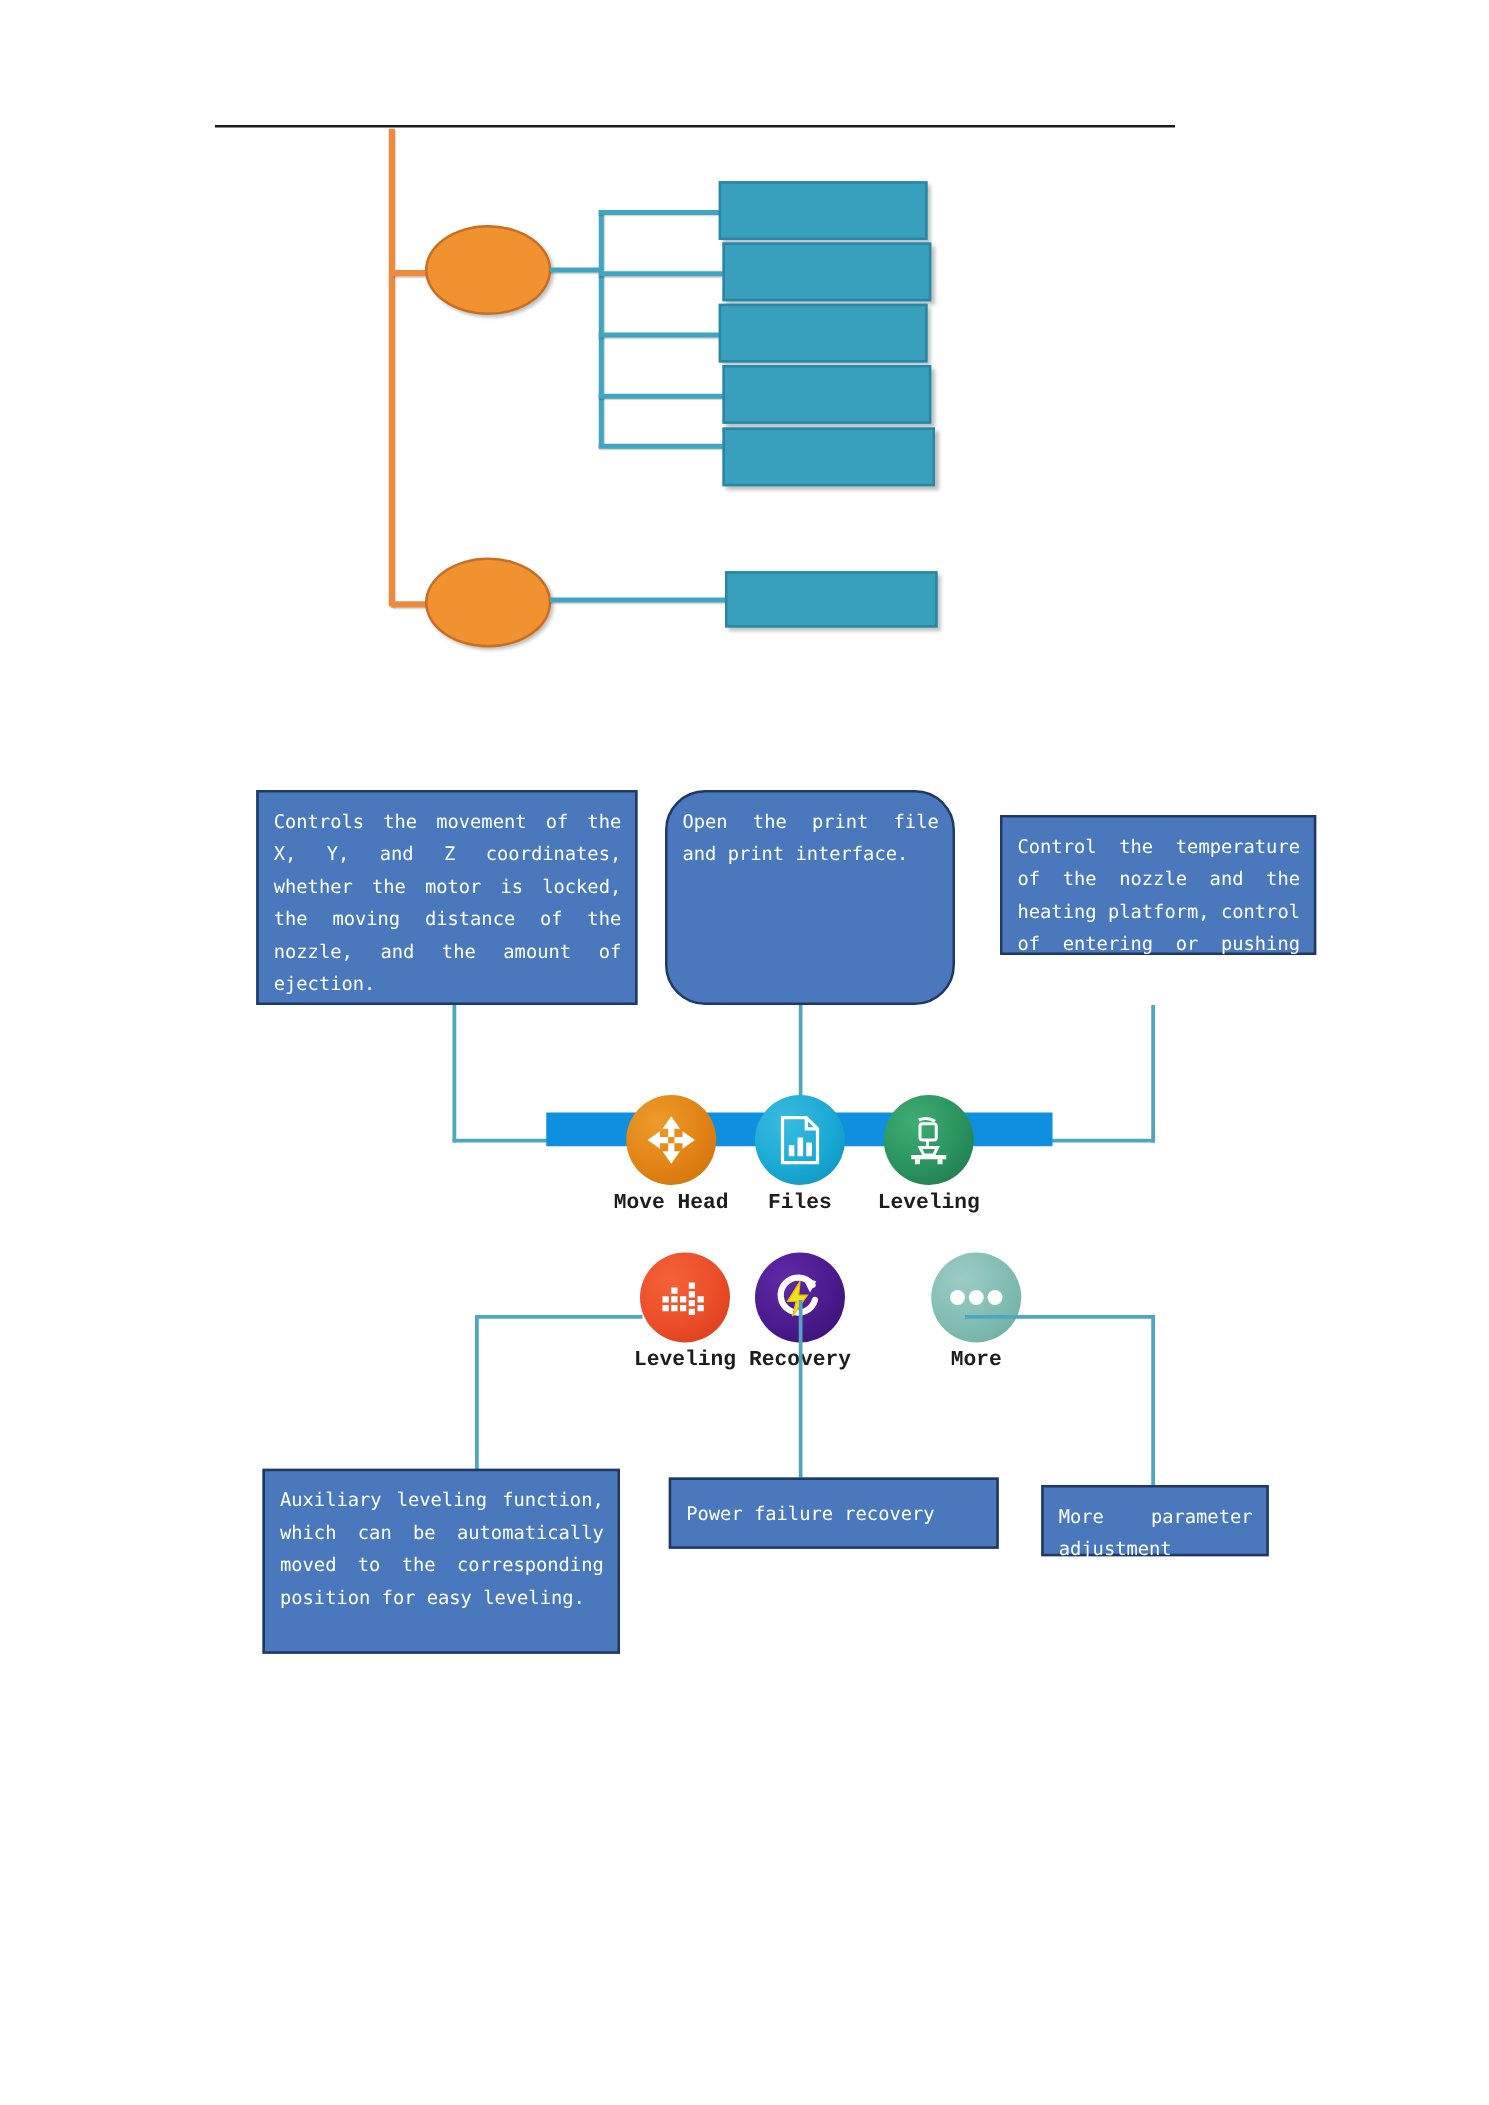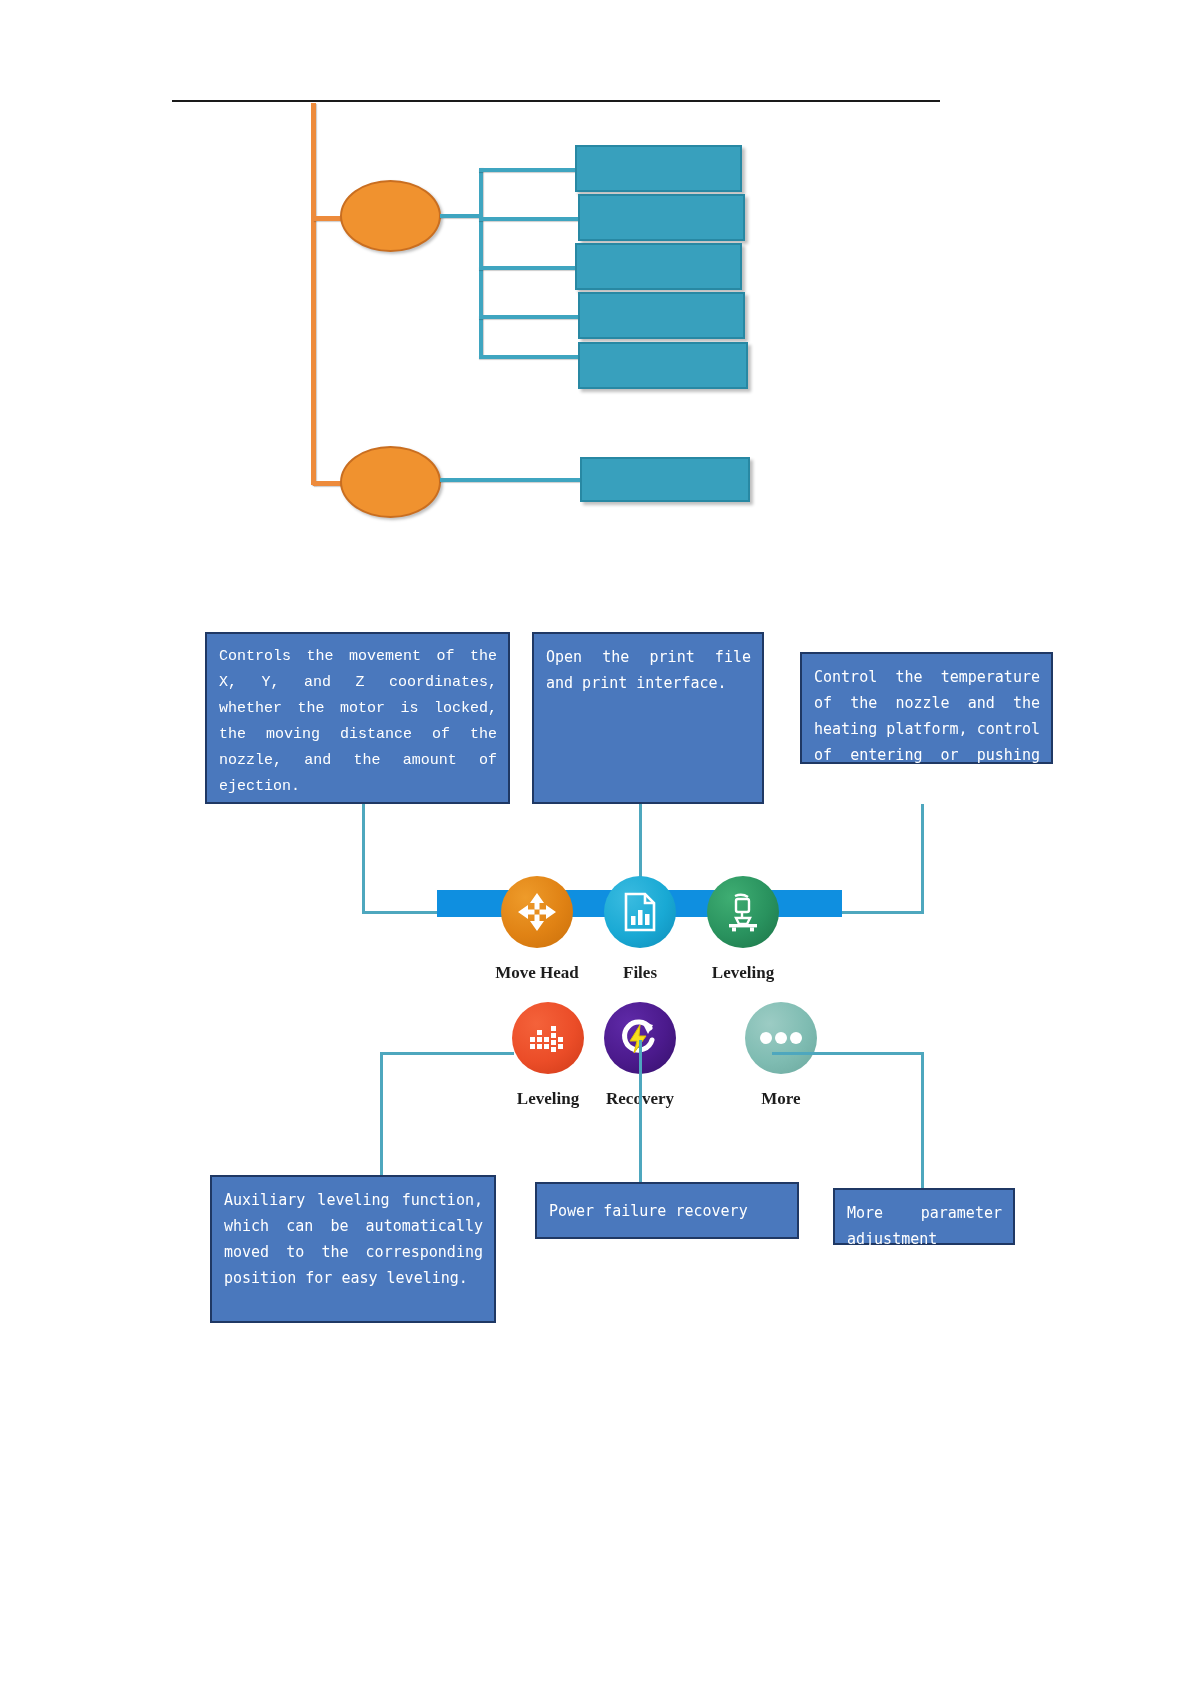--- a/index.html
+++ b/index.html
@@ -116,25 +116,25 @@
     width: 72px;
     height: 72px;
     border-radius: 50%;
     margin: 0 auto;
     position: relative;
     display: flex;
     align-items: center;
     justify-content: center;
   }
   .icon-label {
-    margin-top: 15px;
+    margin-top: 5px;
     font-size: 17px;
     font-weight: bold;
     color: #1d1d1d;
-    font-family: Liberation Serif, serif;
+    font-family: Liberation Mono, monospace;
   }
 </style>
 </head>
 <body>
 
 <div id="page">
 
   <div class="header-rule"></div>
 
   <div>
@@ -178,23 +178,23 @@
     </div>
 
     <div class="tline-h" style="left:440px; top:478px; width:143px;"></div>
     <div class="tbox" style="left:580px; top:457px; width:170px; height:45px;">
       <span></span>
     </div>
   </div>
 
   <div>
 
-    <div class="callout" style="left:205px; top:632px; width:305px; height:172px;font-family:Liberation Mono, monospace;">Controls the movement of the X, Y, and Z coordinates, whether the motor is locked, the moving distance of the nozzle, and the amount of ejection.</div>
-
-    <div class="callout" style="left:532px; top:632px; width:232px; height:172px; text-align:justify;">Open the print file and print interface.</div>
+    <div class="callout" style="left:205px; top:632px; width:305px; height:172px;">Controls the movement of the X, Y, and Z coordinates, whether the motor is locked, the moving distance of the nozzle, and the amount of ejection.</div>
+
+    <div class="callout" style="left:532px; top:632px; width:232px; height:172px; text-align:justify;border-radius:32px;">Open the print file and print interface.</div>
 
     <div class="callout" style="left:800px; top:652px; width:253px; height:112px;">Control the temperature of the nozzle and the heating platform, control of entering or pushing the material</div>
 
     <div class="conn-v" style="left:362px; top:804px; height:110px;"></div>
     <div class="conn-h" style="left:362px; top:911px; width:152px;"></div>
 
     <div class="conn-v" style="left:639px; top:804px; height:130px;"></div>
 
     <div class="conn-v" style="left:921px; top:804px; height:110px;"></div>
     <div class="conn-h" style="left:772px; top:911px; width:152px;"></div>

